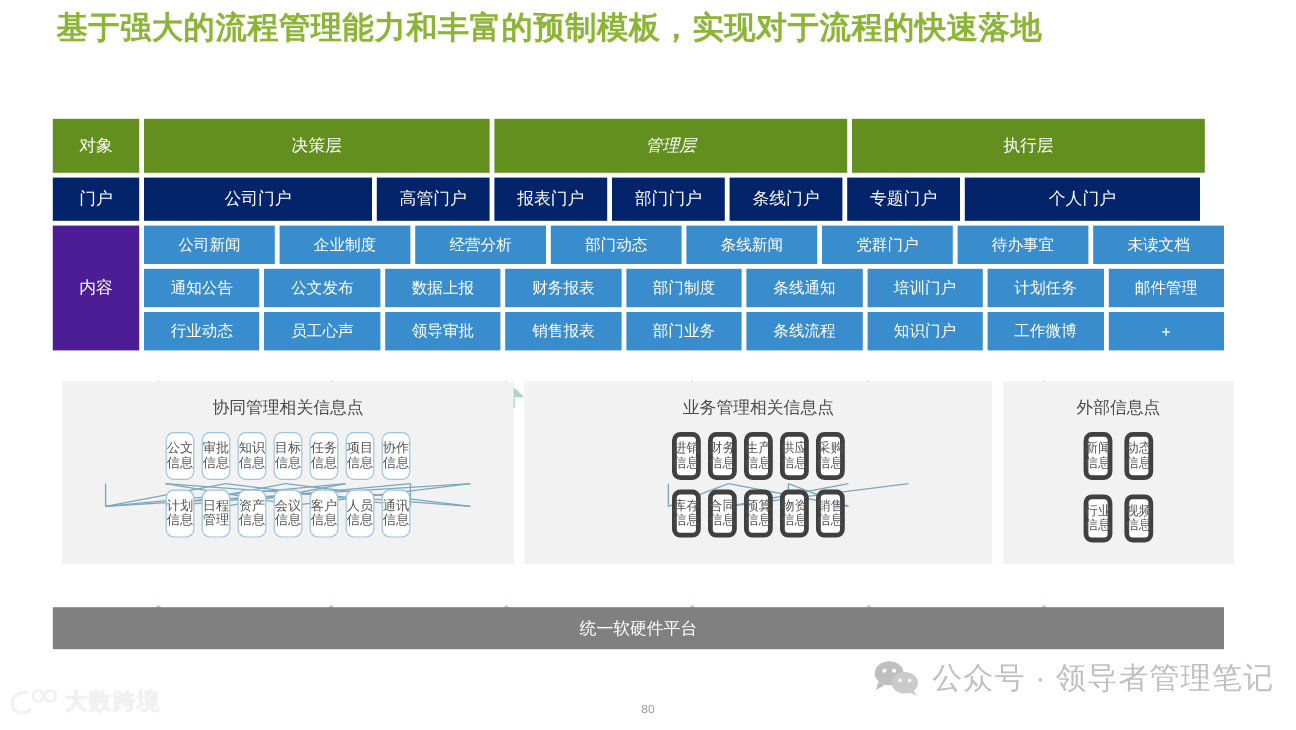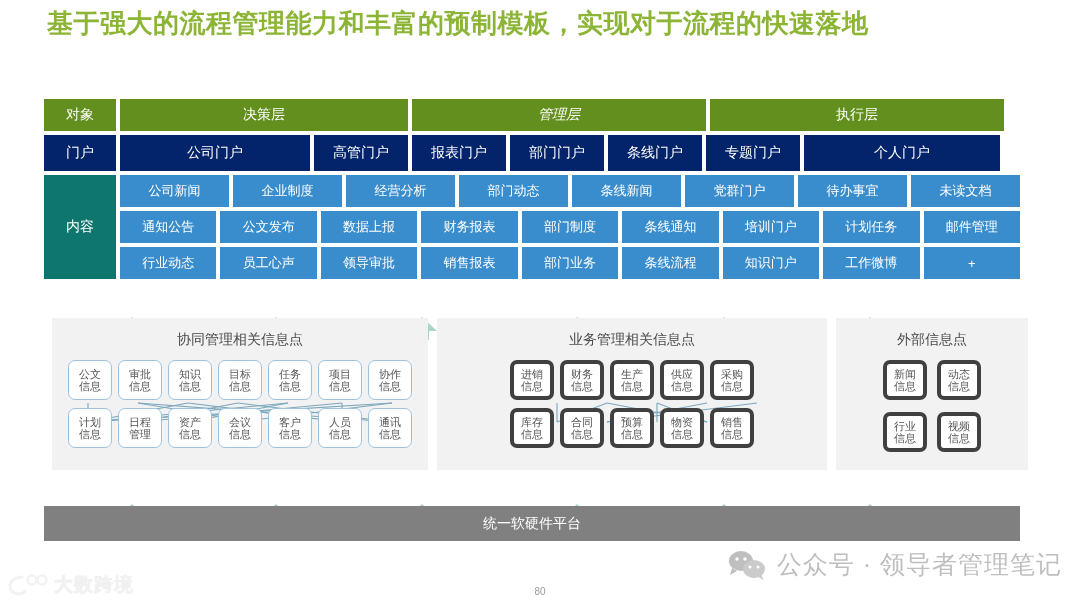--- a/index.html
+++ b/index.html
@@ -43,34 +43,34 @@
     color: #ffffff;
     display: flex;
     align-items: center;
     justify-content: center;
     font-size: 14px;
     box-sizing: border-box;
     white-space: nowrap;
   }
   .tier-cell {
     background: #628f1e;
-    height: 32px;
+    height: 45px;
   }
   .portal-cell {
     background: #03246b;
     height: 36px;
   }
 
   
   #content-block {
     display: flex;
     gap: 4px;
   }
   #content-label {
-    background: #0f766e;
+    background: #4c1d95;
     color: #fff;
     width: 72px;
     flex: 0 0 72px;
     display: flex;
     align-items: center;
     justify-content: center;
     font-size: 14px;
   }
   #content-grid {
     flex: 1;
@@ -156,21 +156,21 @@
     position: relative;
     z-index: 2;
   }
   .node-row {
     display: flex;
     justify-content: center;
     gap: 6px;
     margin-bottom: 8px;
   }
   .node {
-    width: 44px;
+    width: 24px;
     height: 40px;
     border-radius: 7px;
     background: #ffffff;
     display: flex;
     flex-direction: column;
     align-items: center;
     justify-content: center;
     font-size: 11px;
     line-height: 1.12;
     color: #555555;

